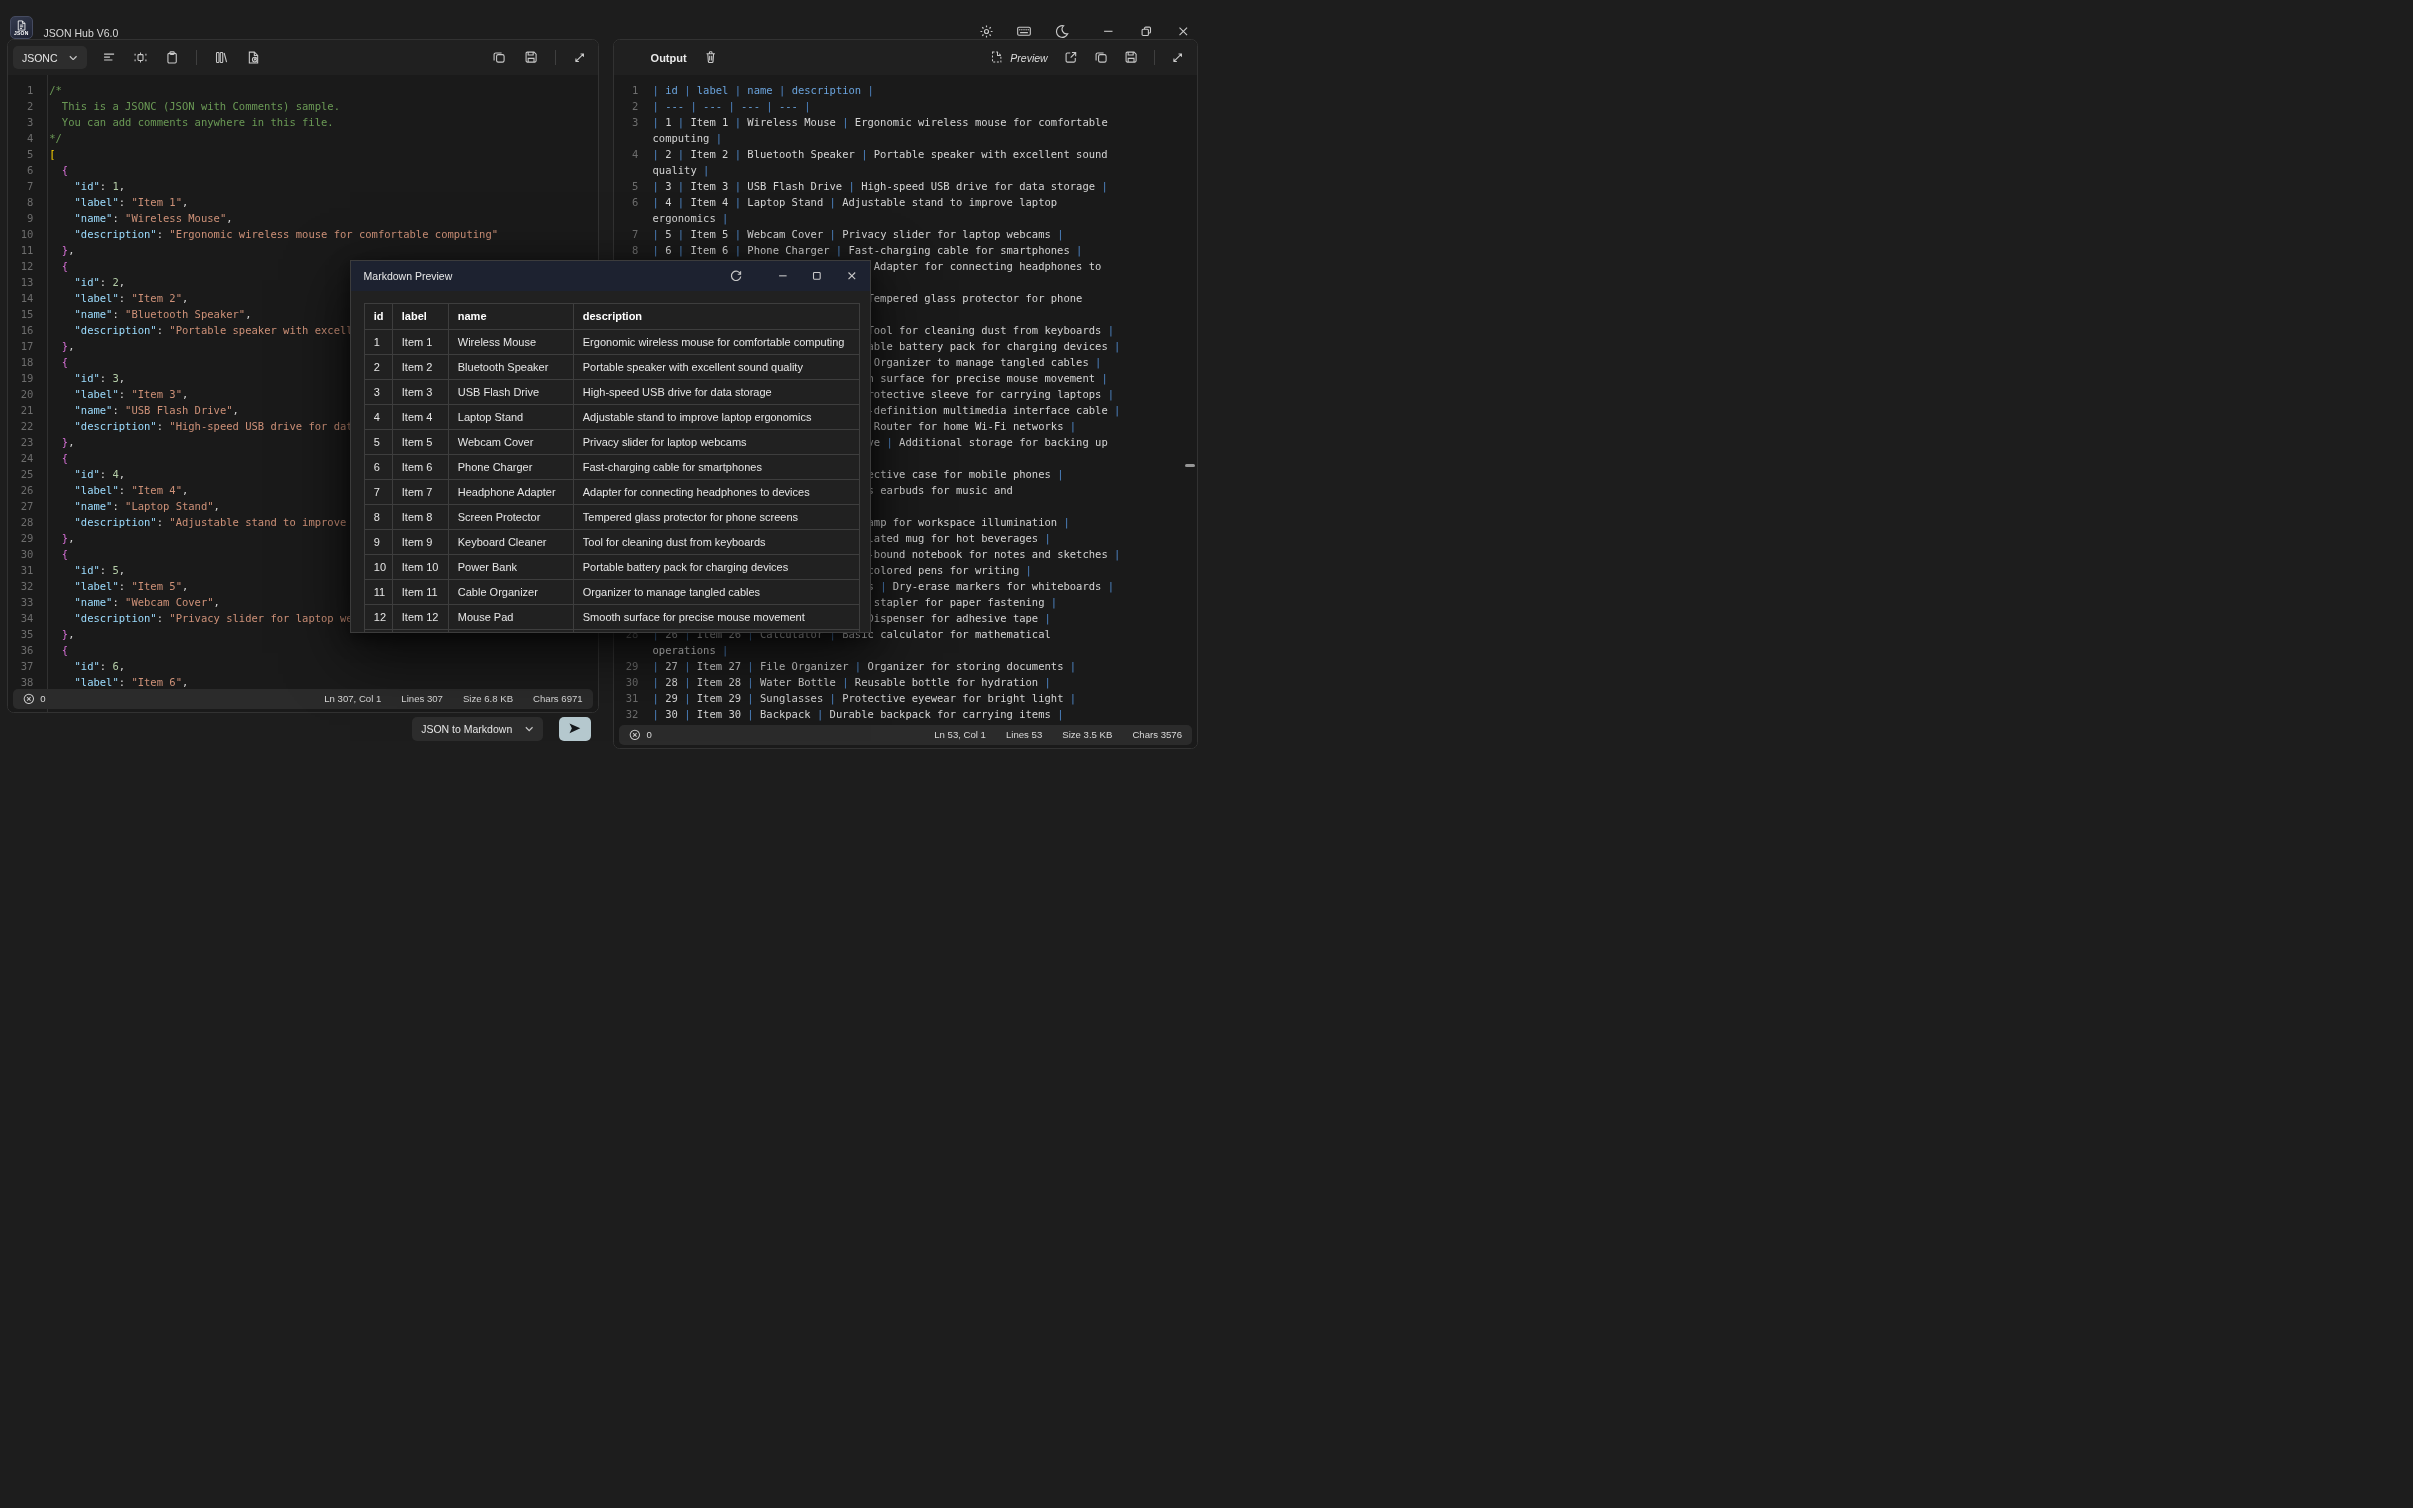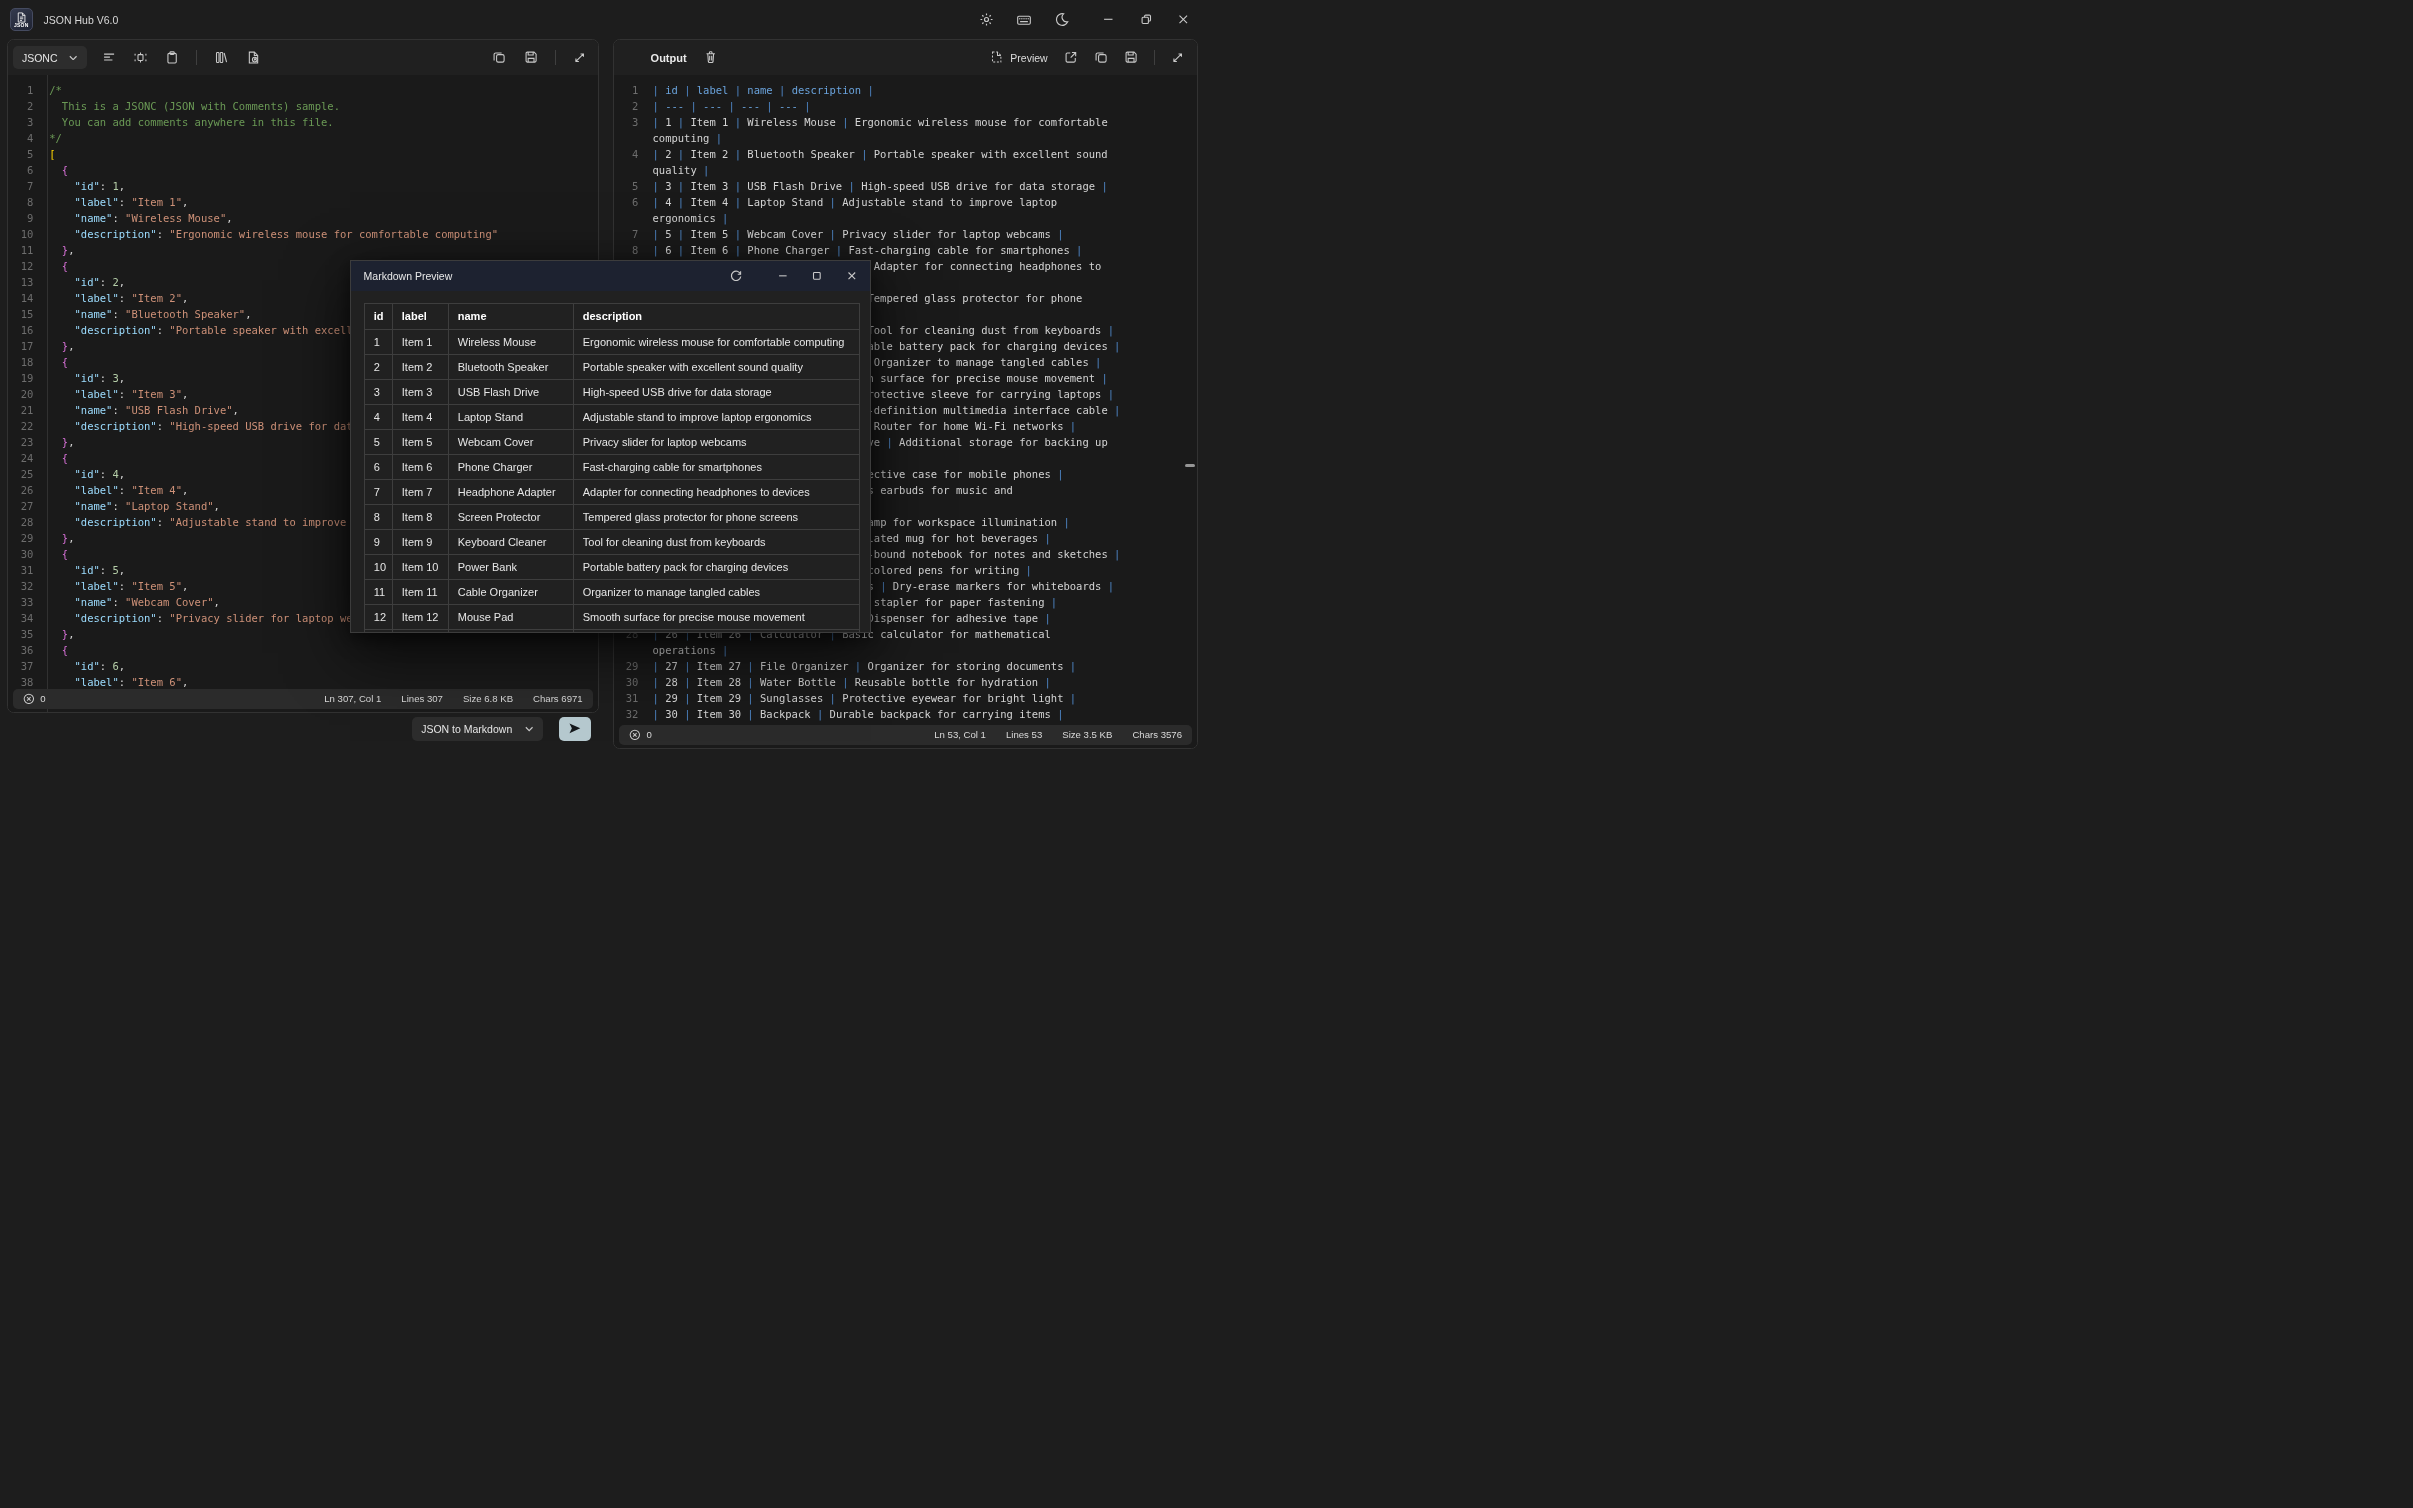--- a/index.html
+++ b/index.html
@@ -1,21 +1,21 @@
 <!DOCTYPE html>
 <html style="font-size:13.4px"><head>
 <meta charset="utf-8">
 <style>
   html,body{margin:0;padding:0;background:#1d1d1d;}
   body{width:1207px;height:754px;position:relative;overflow:hidden;
        font-family:"Liberation Sans",sans-serif;-webkit-font-smoothing:antialiased;}
   svg{display:block}
   .ico{color:#c9c9c9}
   
-  #titlebar{position:absolute;left:0;top:0;width:1207px;height:39px;display:flex;align-items:center;}
+  #titlebar{position:absolute;left:0;top:0;width:1207px;height:39px;display:flex;align-items:flex-end;}
   #app-logo{width:22.6px;height:22.6px;margin-left:10px;border-radius:5px;
             background:linear-gradient(145deg,#343a4e,#1f2333);border:0.8px solid #454b60;
             display:flex;flex-direction:column;align-items:center;justify-content:center;box-sizing:border-box;}
   #app-logo .logo-txt{font-size:5px;font-weight:700;color:#fff;letter-spacing:0.2px;line-height:5px;}
   #app-title{margin-left:11px;font-size:10.5px;color:#d8d8d8;}
   #tb-right{margin-left:auto;display:flex;align-items:center;gap:22px;padding-right:17px;}
   #tb-right .winctl{margin-left:11.7px;display:flex;gap:25px;align-items:center;}
   .tbbtn{cursor:default}
   
   .panel{position:absolute;background:#1a1a1a;border:0.8px solid #323232;border-radius:6.7px;
@@ -45,21 +45,21 @@
           display:flex;align-items:center;padding:0 10px;font-size:9.6px;color:#d9d9d9;box-sizing:border-box;}
   .status .errwrap{display:flex;align-items:center;gap:5.9px;}
   .status .right{margin-left:auto;display:flex;gap:20px;}
   
   #conv-select{position:absolute;left:412px;top:717px;width:131px;height:23.5px;box-sizing:border-box;}
   #conv-send{position:absolute;left:559px;top:717px;width:32px;height:23.5px;background:#b6c9cf;border-radius:5px;
              display:flex;align-items:center;justify-content:center;}
   
   #output-title{font-size:11px;font-weight:700;color:#eaeaea;margin-left:12.6px;padding-left:24px;}
   #out-tools-r{margin-left:auto;display:flex;align-items:center;gap:16px;padding-right:12.6px;}
-  .prevbtn{display:flex;align-items:center;gap:6.7px;font-size:10.5px;color:#dcdcdc;}
+  .prevbtn{display:flex;align-items:center;gap:6.7px;font-size:10.5px;color:#dcdcdc;font-style:italic;}
   
   #out-thumb{position:absolute;right:2.5px;top:424px;width:10px;height:3.4px;background:#969696;border-radius:1.7px;}
   
   #modal{position:absolute;left:350px;top:260px;width:521px;height:373px;background:#212121;
          border:0.8px solid #3c3c3c;border-radius:0;overflow:hidden;z-index:50;box-sizing:border-box;
          box-shadow:0 20px 59px rgba(0,0,0,.65),0 5px 17px rgba(0,0,0,.5);}
   #modal-head{height:30px;background:#1d2230;display:flex;align-items:center;padding:0 12.6px;box-sizing:border-box;}
   #modal-title{font-size:10.5px;color:#e8e8e8;flex:1;}
   #modal-ctls{display:flex;align-items:center;gap:22.6px;}
   #modal-ctls .gap-big{margin-right:11.7px;}

